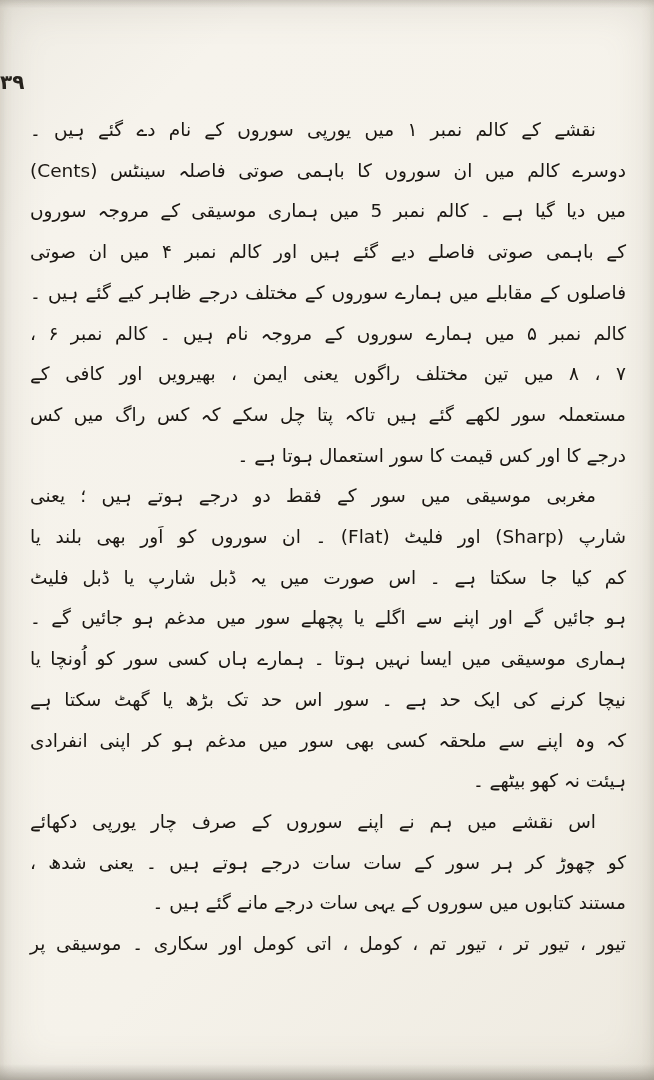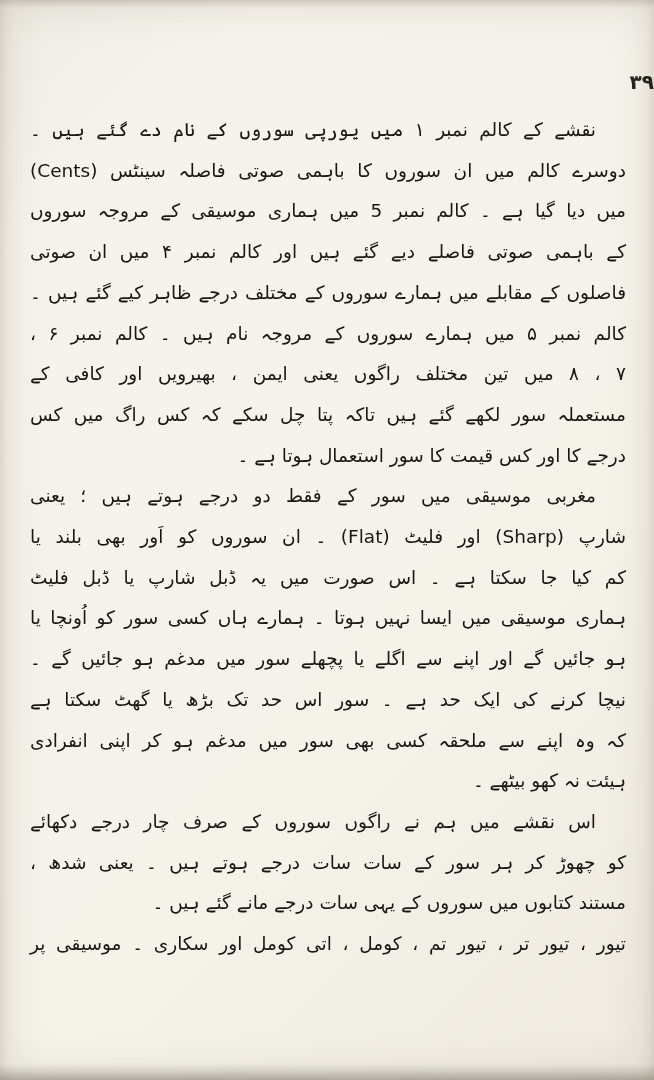--- a/index.html
+++ b/index.html
@@ -11,39 +11,39 @@
   }
   .scan{
     position:relative;
     width:654px;height:1080px;
     box-sizing:border-box;
     background:linear-gradient(135deg,#efece4 0%,#f6f3ec 15%,#f5f2ea 65%,#eeeae0 100%);
     box-shadow:inset 0 0 46px rgba(115,105,85,.20), inset -4px 0 10px rgba(115,105,85,.10), inset 4px 0 10px rgba(115,105,85,.10);
   }
   .page-number{
     position:absolute;top:70px;left:0;right:0;
-    text-align:right;
+    text-align:left;
     font-size:20px;font-weight:bold;color:#26221c;
     letter-spacing:3px;
   }
   .text-block{
     position:absolute;top:110px;right:28px;left:30px;
     direction:rtl;
     color:#1b1712;
     font-size:18.5px;
   }
   .para{margin:0;}
   .line{
     margin:0;
     line-height:40.7px;
     text-align:justify;
     text-align-last:justify;
   }
   .line.para-end{text-align-last:right;}
-  .line.indent{text-indent:30px;font-family:Liberation Serif, serif;}
+  .line.indent{text-indent:30px;}
   .edge-bottom{
     position:absolute;left:0;right:0;bottom:0;height:16px;
     background:linear-gradient(180deg,rgba(0,0,0,0) 0%,rgba(58,52,42,.28) 100%);
   }
   .edge-top{
     position:absolute;left:0;right:0;top:0;height:8px;
     background:linear-gradient(0deg,rgba(0,0,0,0) 0%,rgba(58,52,42,.10) 100%);
   }
 </style>
 </head>
@@ -65,29 +65,29 @@
       <p class="line">کالم نمبر ۵ میں ہمارے سوروں کے مروجہ نام ہیں ۔ کالم نمبر ۶ ،</p>
       <p class="line">۷ ، ۸ میں تین مختلف راگوں یعنی ایمن ، بھیرویں اور کافی کے</p>
       <p class="line">مستعملہ سور لکھے گئے ہیں تاکہ پتا چل سکے کہ کس راگ میں کس</p>
       <p class="line para-end">درجے کا اور کس قیمت کا سور استعمال ہوتا ہے ۔</p>
     </div>
 
     <div class="para">
       <p class="line indent">مغربی موسیقی میں سور کے فقط دو درجے ہوتے ہیں ؛ یعنی</p>
       <p class="line">شارپ (Sharp) اور فلیٹ (Flat) ۔ ان سوروں کو اَور بھی بلند یا</p>
       <p class="line">کم کیا جا سکتا ہے ۔ اس صورت میں یہ ڈبل شارپ یا ڈبل فلیٹ</p>
+      <p class="line">ہو جائیں گے اور اپنے سے اگلے یا پچھلے سور میں مدغم ہو جائیں گے ۔</p>
       <p class="line">ہماری موسیقی میں ایسا نہیں ہوتا ۔ ہمارے ہاں کسی سور کو اُونچا یا</p>
-      <p class="line">ہو جائیں گے اور اپنے سے اگلے یا پچھلے سور میں مدغم ہو جائیں گے ۔</p>
       <p class="line">نیچا کرنے کی ایک حد ہے ۔ سور اس حد تک بڑھ یا گھٹ سکتا ہے</p>
       <p class="line">کہ وہ اپنے سے ملحقہ کسی بھی سور میں مدغم ہو کر اپنی انفرادی</p>
       <p class="line para-end">ہیئت نہ کھو بیٹھے ۔</p>
     </div>
 
     <div class="para">
-      <p class="line indent">اس نقشے میں ہم نے راگوں سوروں کے صرف چار درجے دکھائے</p>
+      <p class="line indent">اس نقشے میں ہم نے اپنے سوروں کے صرف چار یورپی دکھائے</p>
       <p class="line">کو چھوڑ کر ہر سور کے سات سات درجے ہوتے ہیں ۔ یعنی شدھ ،</p>
       <p class="line para-end">مستند کتابوں میں سوروں کے یہی سات درجے مانے گئے ہیں ۔</p>
       <p class="line">تیور ، تیور تر ، تیور تم ، کومل ، اتی کومل اور سکاری ۔ موسیقی پر</p>
     </div>
 
   </div>
 
   <div class="edge-bottom"></div>
 </div>
 

